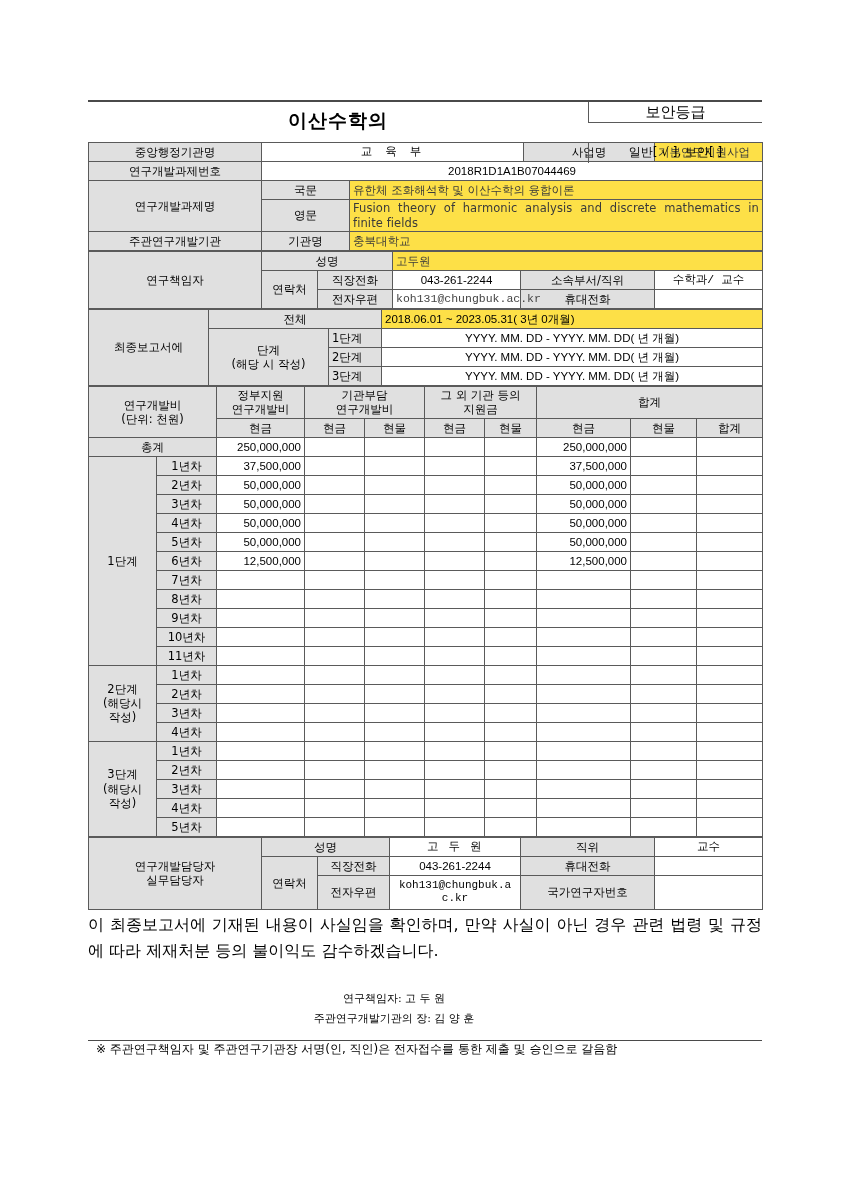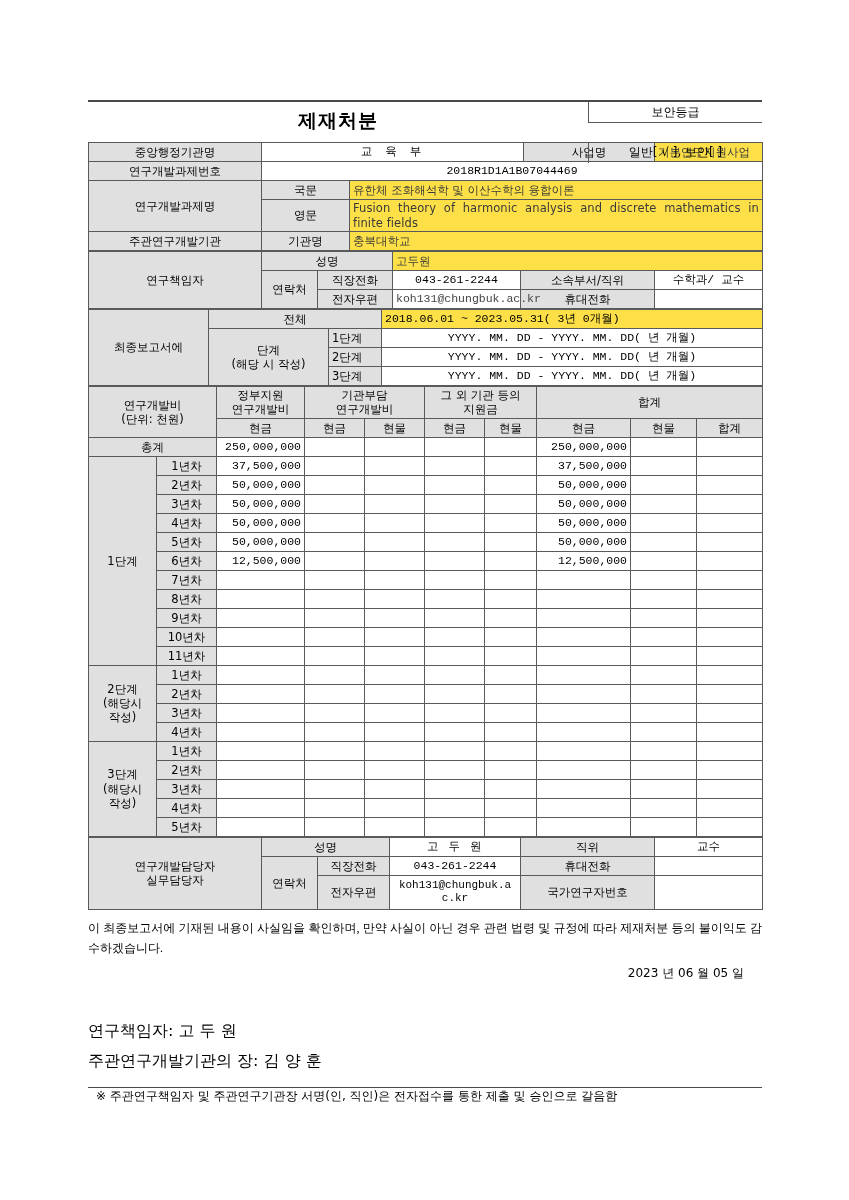--- a/index.html
+++ b/index.html
@@ -43,21 +43,21 @@
   .val      { background: #fde047; text-align: left; }
   .val-c    { background: #ffffff; text-align: center; font-family: Liberation Mono, monospace; }
   .val-r    { background: #ffffff; text-align: right; }
   .blank    { background: #ffffff; }
   .thick-top { border-top: 2px solid #4a4a4a; }
   .small    { font-size: 8.5px; color: #444; }
   .eng      { font-size: 10px; color: #3a3a3a; letter-spacing: 0.1px; }
   .kortitle { font-size: 11px; color: #3a3a3a; }
   .sp       { letter-spacing: 3px; }
   .sp2      { letter-spacing: 1.5px; }
-  .num      { font-family: Liberation Mono, monospace; font-size: 11.5px; }
+  .num      { font-family: Liberation Sans, sans-serif; font-size: 11.5px; }
 
   
   .titlebar {
     position: relative;
     width: 674px;
     height: 42px;
     border-top: 2px solid #4a4a4a;
     box-sizing: border-box;
   }
   .maintitle {
@@ -72,58 +72,57 @@
     position: absolute;
     right: 0; top: 0;
     width: 174px;
     height: 42px;
     box-sizing: border-box;
   }
   .secbox .r1 {
     height: 21px;
     line-height: 20px;
     text-align: center;
-    font-size: 12px;
+    font-size: 15px;
     border-bottom: 1px solid #5a5a5a;
     border-left: 1px solid #5a5a5a;
     box-sizing: border-box;
   }
   .secbox .r2 {
     height: 21px;
     line-height: 20px;
     text-align: center;
     font-size: 12px;
     border-left: 1px solid #5a5a5a;
     box-sizing: border-box;
     margin-top: 19px;
   }
 
   
   .stmt {
     width: 674px;
-    margin-top: 9px;
-    font-size: 12px;
+    margin-top: 2px;
+    font-size: 16px;
     line-height: 1.65;
     text-align: justify;
     text-justify: inter-character;
-    font-family: Liberation Serif, serif;
   }
   .datum {
     width: 674px;
     margin-top: 7px;
     text-align: right;
     font-size: 12px;
     padding-right: 18px;
     box-sizing: border-box;
   }
   .signs {
     width: 674px;
-    margin-top: 34px;
-    text-align: left;
-    font-size: 16px;
+    margin-top: 24px;
+    text-align: center;
+    font-size: 11px;
     line-height: 1.85;
     padding-right: 62px;
     box-sizing: border-box;
   }
   .rule {
     width: 674px;
     border-top: 1px solid #4a4a4a;
     margin-top: 11px;
   }
   .note {
@@ -132,21 +131,21 @@
     padding-left: 8px;
     box-sizing: border-box;
   }
 </style>
 </head>
 <body>
 
 <div id="page">
 
   <div class="titlebar">
-    <div class="maintitle">제재처분</div>
+    <div class="maintitle">이산수학의</div>
     <div class="secbox">
       <div class="r1">보안등급</div>
       <div class="r2">일반[ √ ], 보안[    ]</div>
     </div>
   </div>
 
   <table class="doc">
     <colgroup>
       <col style="width:173px">
         <col style="width:88px">
@@ -568,21 +567,20 @@
       <tr>
         <td class="hd" style="height:34px">전자우편</td>
         <td class="val-c" style="height:34px;font-size:11px;word-break:break-all">koh131@chungbuk.ac.kr</td>
         <td class="hd" style="height:34px">국가연구자번호</td>
         <td class="val-c" style="height:34px"></td>
       </tr>
     </tbody>
   </table>
 
   <div class="stmt">이 최종보고서에 기재된 내용이 사실임을 확인하며, 만약 사실이 아닌 경우 관련 법령 및 규정에 따라 제재처분 등의 불이익도 감수하겠습니다.</div>
-  <div class="datum">2023 년    06 월    05 일</div>
   <div class="signs">
     <div>연구책임자: 고 두 원</div>
     <div>주관연구개발기관의 장: 김 양 훈</div>
   </div>
   <div class="rule"></div>
   <div class="note">※ 주관연구책임자 및 주관연구기관장 서명(인, 직인)은 전자접수를 통한 제출 및 승인으로 갈음함</div>
 
 </div>
 
 </body></html>

